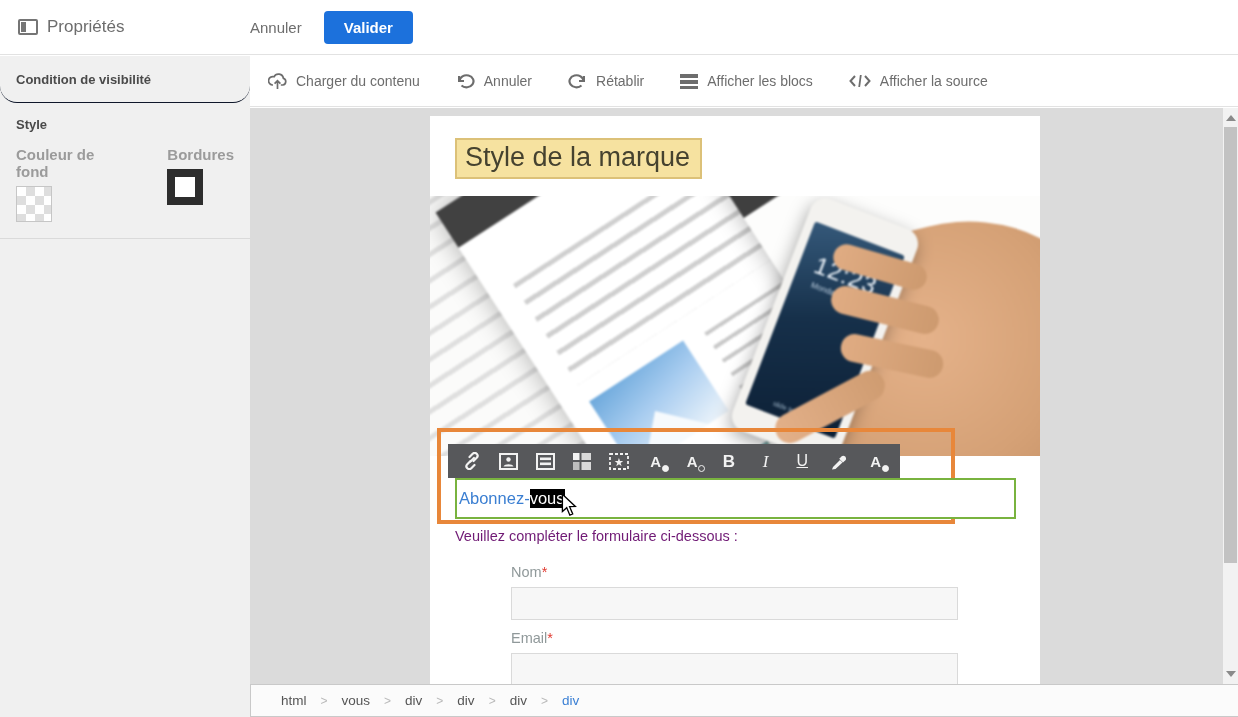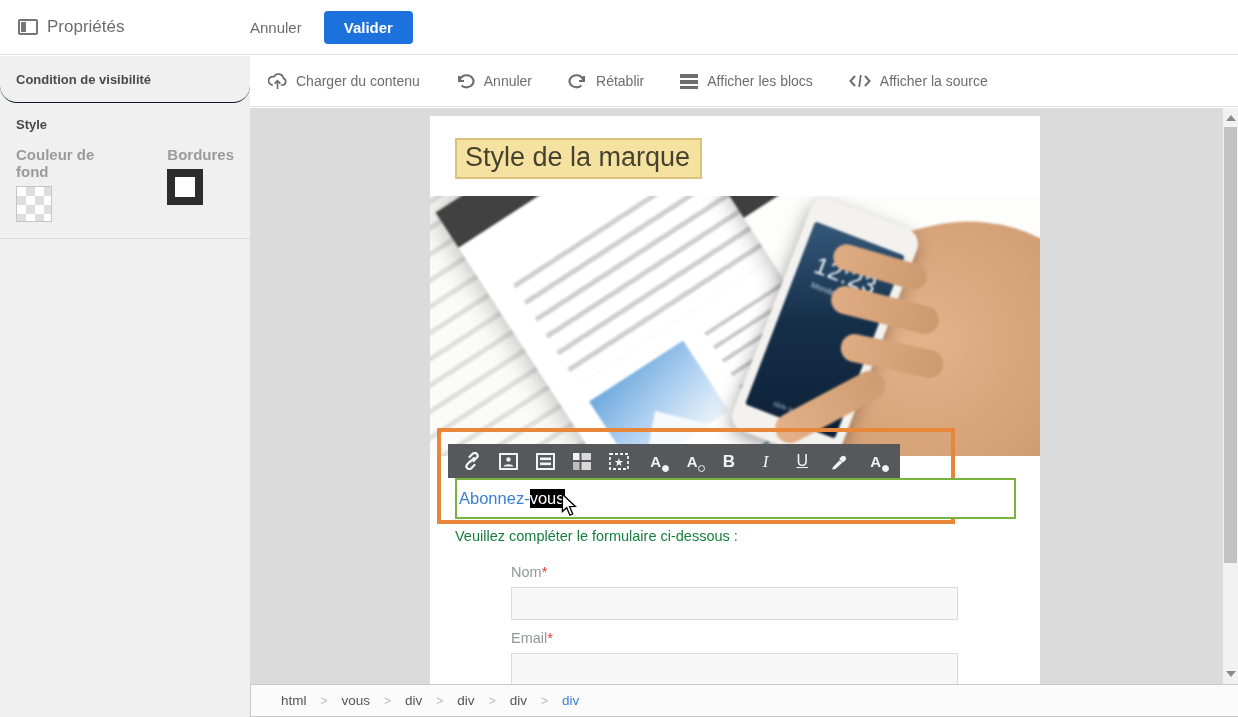--- a/index.html
+++ b/index.html
@@ -132,21 +132,21 @@
   .rt-a .mark.solid { background:#f2f2f2; }
 
   .green-box { position:absolute; left:25px; top:362px; width:561px; height:41px; background:#fff;
                border:2px solid #79b33f; z-index:6; font-size:16.5px; color:#3e3e3e;
                display:flex; align-items:center; padding-left:2px; white-space:nowrap; }
   .green-box .lnk { color:#3b7fd2; }
   .green-box .sel { color:#fff; background:#000000; }
 
   .cursor { position:absolute; left:130px; top:377px; z-index:9; }
 
-  .intro { position:absolute; left:25px; top:412px; font-size:14.5px; color:#15803d; }
+  .intro { position:absolute; left:25px; top:412px; font-size:14.5px; color:#701a75; }
 
   .f-label { position:absolute; left:81px; font-size:14.5px; color:#90999a; }
   .f-label .req { color:#e03a31; }
   .f-input { position:absolute; left:81px; width:447px; height:33px; background:#f7f7f7;
              border:1px solid #dadada; }
   .lbl-nom { top:448px; } .inp-nom { top:471px; }
   .lbl-email { top:514px; } .inp-email { top:537px; }
 
   
   .crumbbar { position:absolute; left:250px; top:684px; width:1115px; height:33px; background:#fbfbfb;

